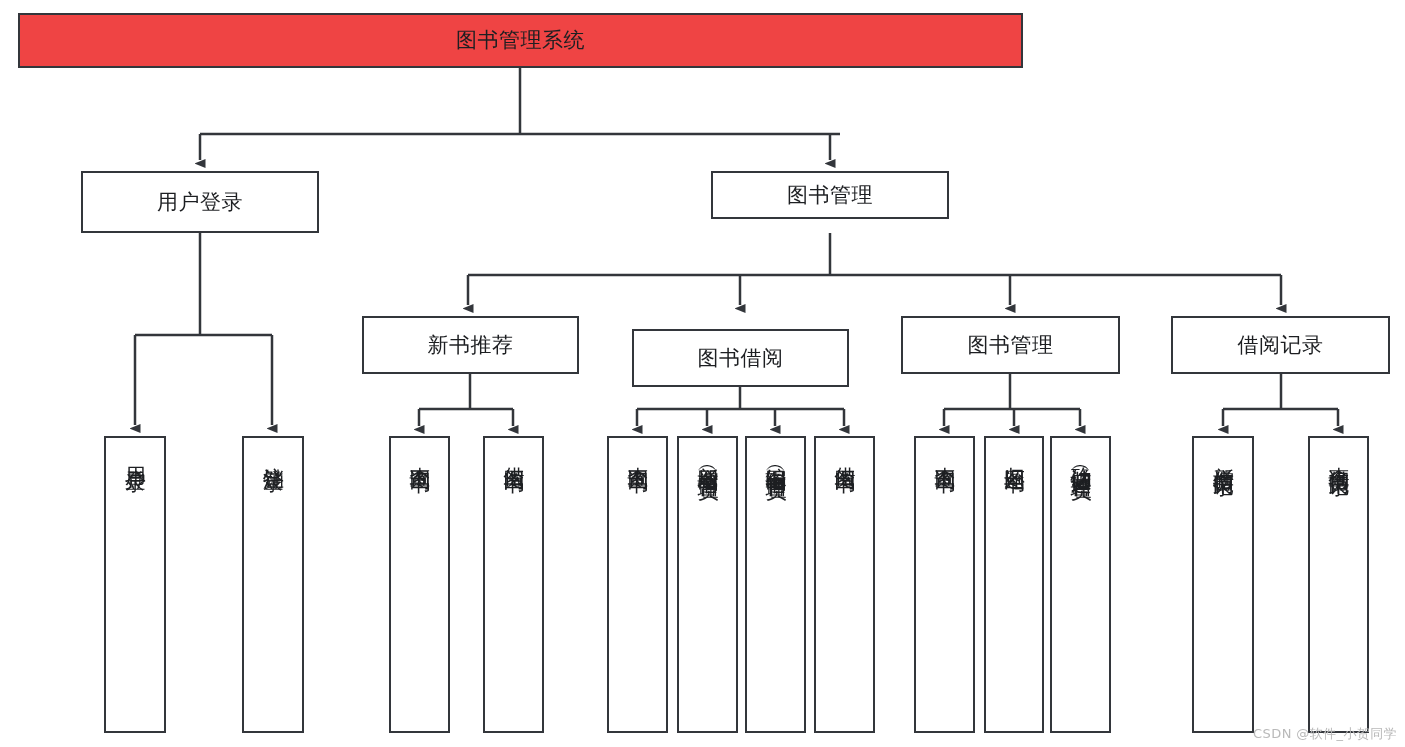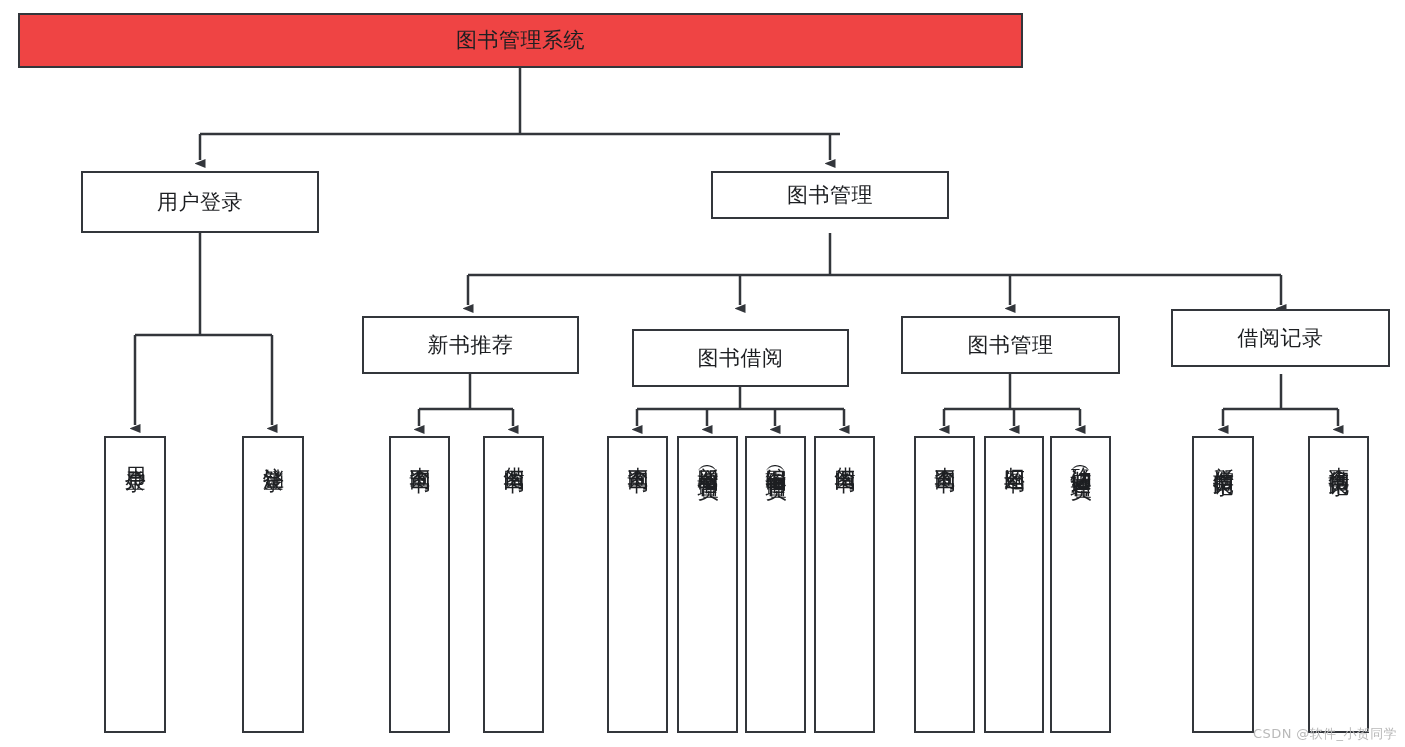--- a/index.html
+++ b/index.html
@@ -115,21 +115,21 @@
   </svg>
 
   <div class="node node-h" style="left: 18px; top: 13px; width: 1005px; height: 55px; border-color: rgb(51, 54, 59); background: #ef4444; color: rgb(29, 31, 34);">图书管理系统</div>
 
   <div class="node node-h" style="left: 81px; top: 171px; width: 238px; height: 62px; border-color: rgb(51, 54, 59); background: rgb(255, 255, 255); color: rgb(29, 31, 34);">用户登录</div>
   <div class="node node-h" style="left: 711px; top: 171px; width: 238px; height: 48px; border-color: rgb(51, 54, 59); background: rgb(255, 255, 255); color: rgb(29, 31, 34);">图书管理</div>
 
   <div class="node node-h" style="left: 362px; top: 316px; width: 217px; height: 58px; border-color: rgb(51, 54, 59); background: rgb(255, 255, 255); color: rgb(29, 31, 34);">新书推荐</div>
   <div class="node node-h" style="left: 632px; top: 316px; width: 217px; height: 58px; border-color: rgb(51, 54, 59); background: rgb(255, 255, 255); color: rgb(29, 31, 34); margin-top: 13px;">图书借阅</div>
   <div class="node node-h" style="left: 901px; top: 316px; width: 219px; height: 58px; border-color: rgb(51, 54, 59); background: rgb(255, 255, 255); color: rgb(29, 31, 34);">图书管理</div>
-  <div class="node node-h" style="left: 1171px; top: 309px; width: 219px; height: 58px; border-color: rgb(51, 54, 59); background: rgb(255, 255, 255); color: rgb(29, 31, 34);">借阅记录</div>
+  <div class="node node-h" style="left: 1171px; top: 316px; width: 219px; height: 58px; border-color: rgb(51, 54, 59); background: rgb(255, 255, 255); color: rgb(29, 31, 34);">借阅记录</div>
 
   <div class="node node-v" style="left: 104px; top: 436px; width: 62px; height: 297px; border-color: rgb(51, 54, 59); background: rgb(255, 255, 255); color: rgb(29, 31, 34);">
     <span class="vtext">用户登录</span>
   </div>
   <div class="node node-v" style="left: 242px; top: 436px; width: 62px; height: 297px; border-color: rgb(51, 54, 59); background: rgb(255, 255, 255); color: rgb(29, 31, 34);">
     <span class="vtext">注销登录</span>
   </div>
   <div class="node node-v" style="left: 389px; top: 436px; width: 61px; height: 297px; border-color: rgb(51, 54, 59); background: rgb(255, 255, 255); color: rgb(29, 31, 34);">
     <span class="vtext">查询图书</span>
   </div>

